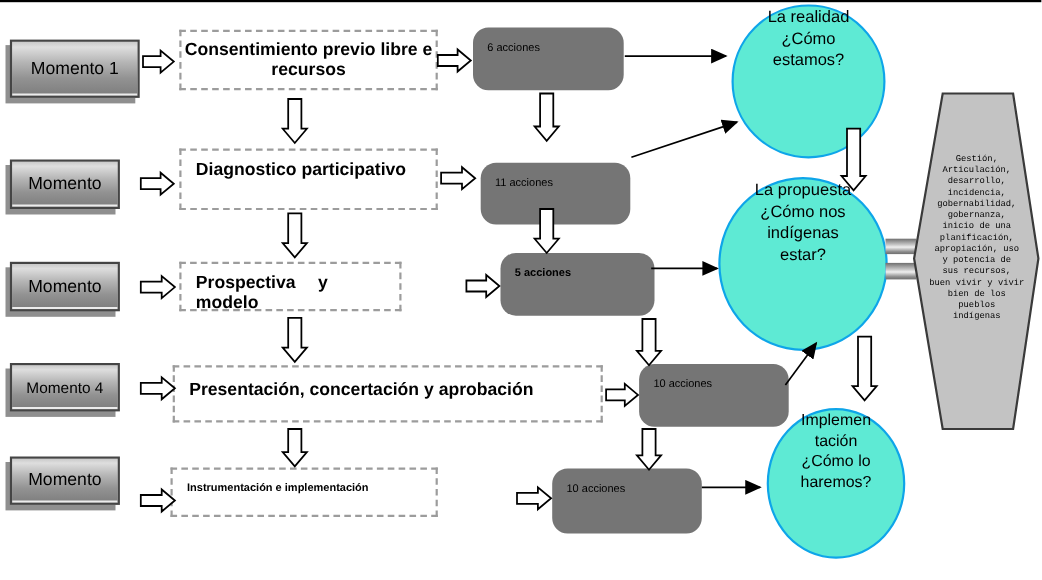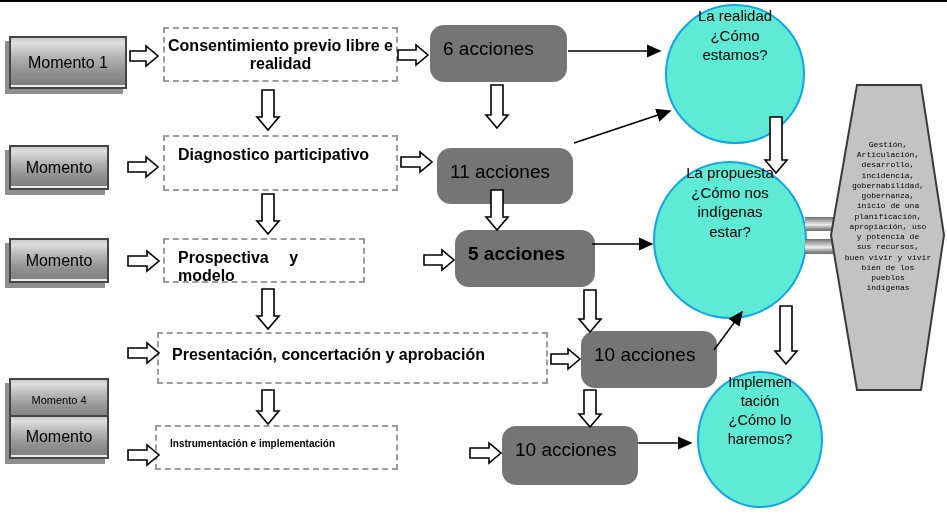--- a/index.html
+++ b/index.html
@@ -9,32 +9,32 @@
   }
   .topline{position:absolute;left:0;top:0;width:947px;height:2px;background:#000;}
   .momento{
     position:absolute;
     background:linear-gradient(180deg,#c9c9c9 0%,#dedede 10%,#b5b5b5 38%,#929292 68%,#7d7d7d 100%);
     border:2px solid #454545;
     box-shadow:-4px 5px 0 #8f8f8f, inset 0 -2px 0 #ececec;
     display:flex;align-items:center;justify-content:center;
     font-weight:normal;font-size:16px;box-sizing:border-box;
   }
-  .momento.small{font-size:11px;margin-top:48px;}
+  .momento.small{font-size:14px;}
   .dashed{
     position:absolute;border:2px dashed #9c9c9c;background:#fff;
     font-weight:bold;font-size:16px;box-sizing:border-box;white-space:pre-line;
   }
   .dashed.center{display:flex;align-items:center;justify-content:center;text-align:center;}
   .dashed.toppad{padding:9px 0 0 13px;}
   .dashed.small{font-size:10px;padding-top:11px;}
   .wide-words{word-spacing:16px;}
   .acciones{
     position:absolute;background:#757575;border-radius:14px;
-    font-size:19px;padding:13px 0 0 13px;box-sizing:border-box;
+    font-size:10px;padding:13px 0 0 13px;box-sizing:border-box;
   }
   .circle{
     position:absolute;background:#5eead4;border:2px solid #0ea5e9;border-radius:50%;
     display:flex;align-items:flex-start;justify-content:center;text-align:center;
     font-size:15px;line-height:1.3;white-space:pre-line;box-sizing:border-box;
   }
   .hex-text{
     position:absolute;text-align:center;font-size:8px;line-height:1.28;
     white-space:pre-line;
     font-family:Liberation Mono, monospace;
@@ -62,21 +62,21 @@
       <span>Momento</span>
     </div>
   <div class="momento small" style="left:9px;top:330px;width:100px;height:44px;">
       <span>Momento 4</span>
     </div>
   <div class="momento" style="left:9px;top:415px;width:100px;height:44px;">
       <span>Momento</span>
     </div>
 
   <div class="dashed center" style="left:163px;top:27px;width:235px;height:55px;"><span>Consentimiento previo libre e
-realidad</span></div>
+recursos</span></div>
   <div class="dashed toppad" style="left:163px;top:135px;width:235px;height:56px;"><span>Diagnostico participativo</span></div>
   <div class="dashed toppad wide-words" style="left:163px;top:238px;width:202px;height:45px;"><span>Prospectiva y modelo</span></div>
   <div class="dashed toppad" style="left:157px;top:332px;width:391px;height:52px;padding-top:12px;"><span>Presentación, concertación y aprobación</span></div>
   <div class="dashed toppad small" style="left:155px;top:425px;width:243px;height:45px;"><span>Instrumentación e implementación</span></div>
 
   <div class="acciones" style="left:430px;top:25px;width:137px;height:57px;"><span>6 acciones</span></div>
   <div class="acciones" style="left:437px;top:148px;width:136px;height:56px;"><span>11 acciones</span></div>
   <div class="acciones" style="left:455px;top:230px;width:140px;height:57px;font-weight:bold;"><span>5 acciones</span></div>
   <div class="acciones" style="left:581px;top:331px;width:136px;height:57px;"><span>10 acciones</span></div>
   <div class="acciones" style="left:502px;top:426px;width:136px;height:59px;"><span>10 acciones</span></div>

